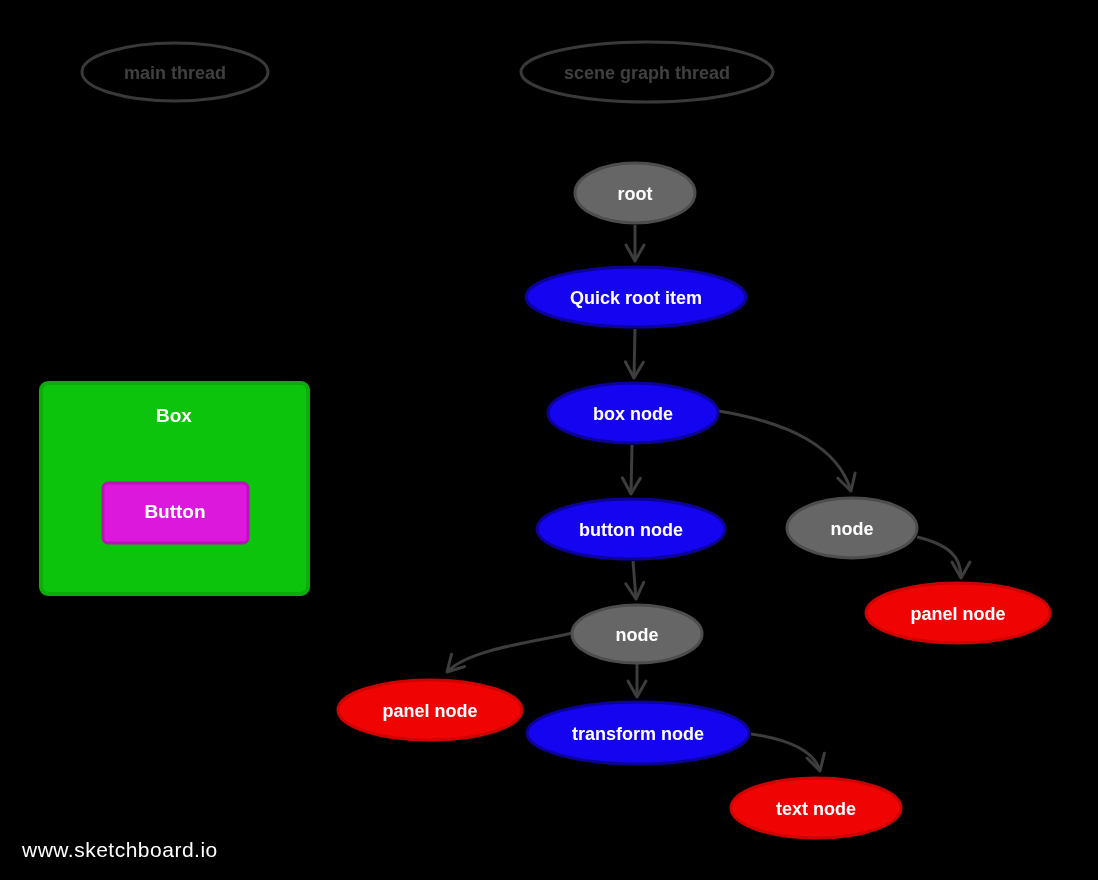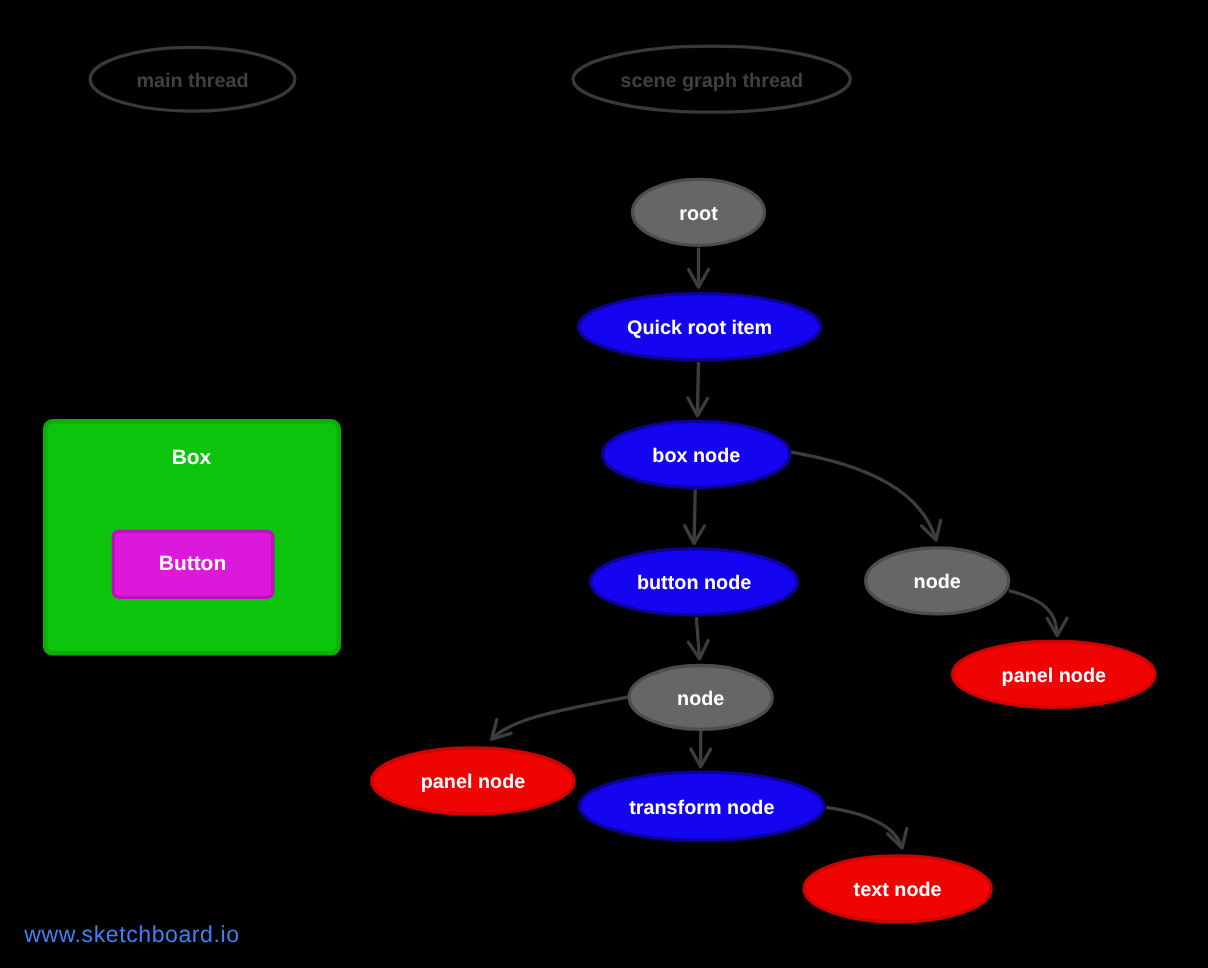--- a/index.html
+++ b/index.html
@@ -112,14 +112,14 @@
         <g>
           <ellipse cx="638" cy="733" rx="111" ry="31" fill="#1404ef" stroke="#0c0299" stroke-width="3"></ellipse>
           <text x="638" y="735" fill="#ffffff" class="node-label">transform node</text>
         </g>
         <g>
           <ellipse cx="816" cy="808" rx="85" ry="30" fill="#f00303" stroke="#cf0202" stroke-width="3"></ellipse>
           <text x="816" y="810" fill="#ffffff" class="node-label">text node</text>
         </g>
       </g>
   </svg>
-  <div class="watermark" style="color: #3b82f6;">www.sketchboard.io</div>
+  <div class="watermark" style="color: #ffffff;">www.sketchboard.io</div>
 </div>
 
 </body></html>

